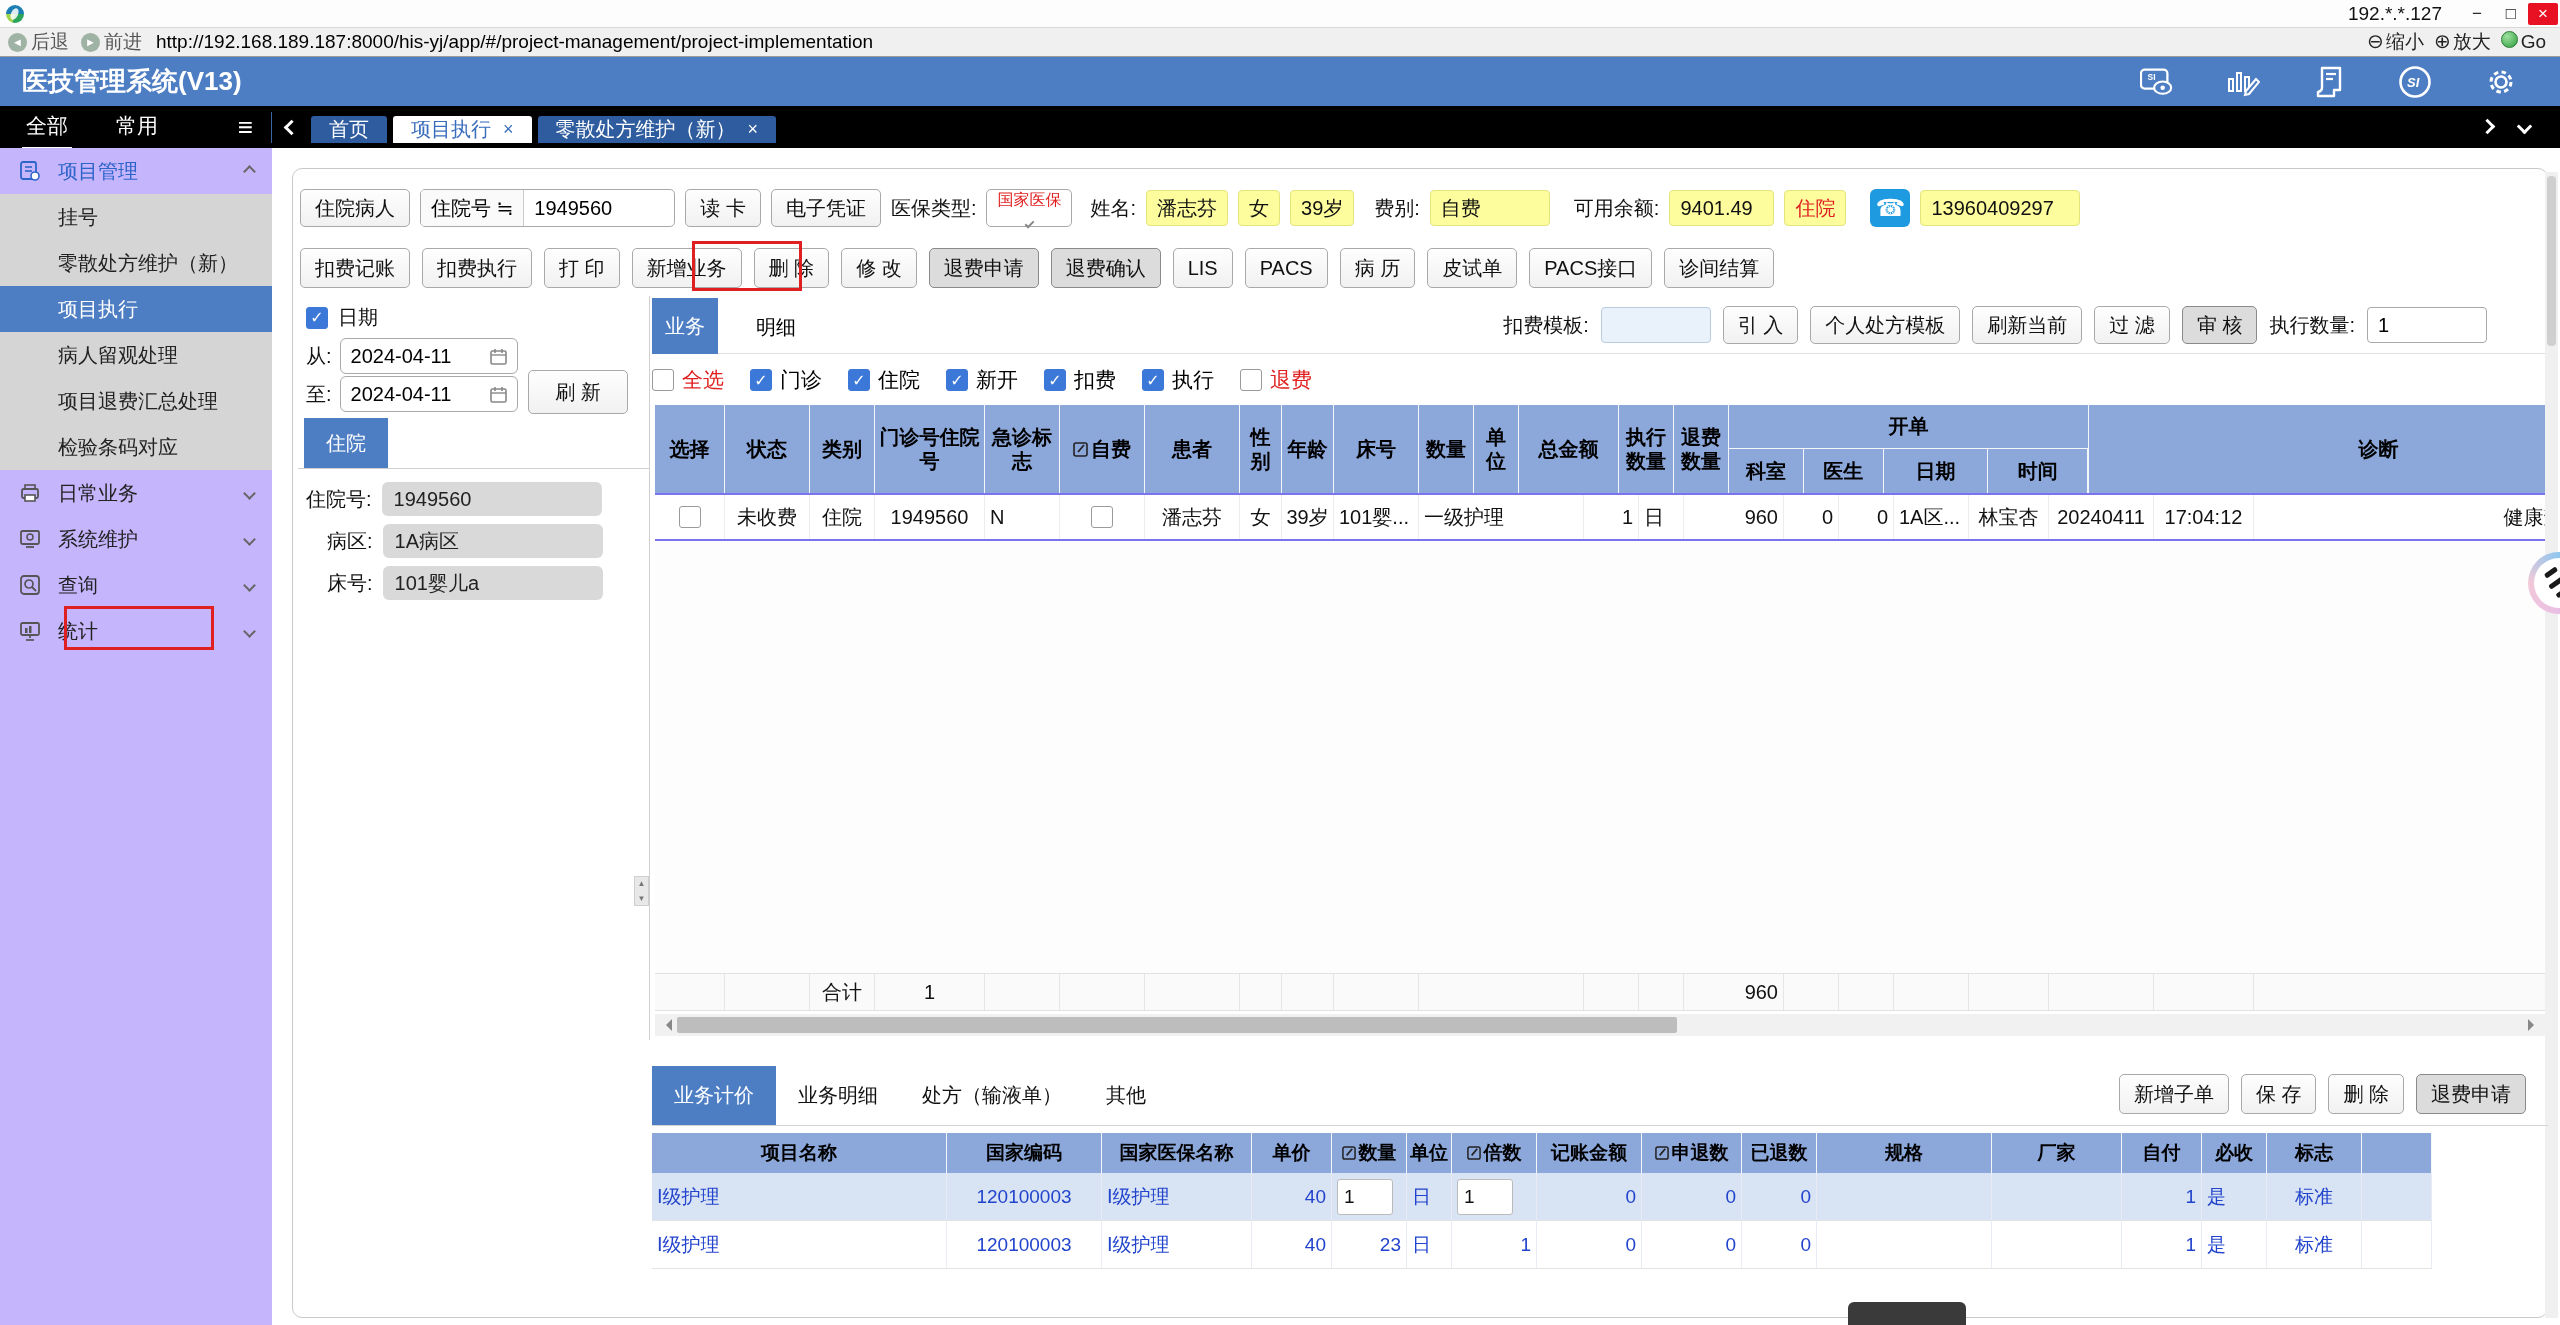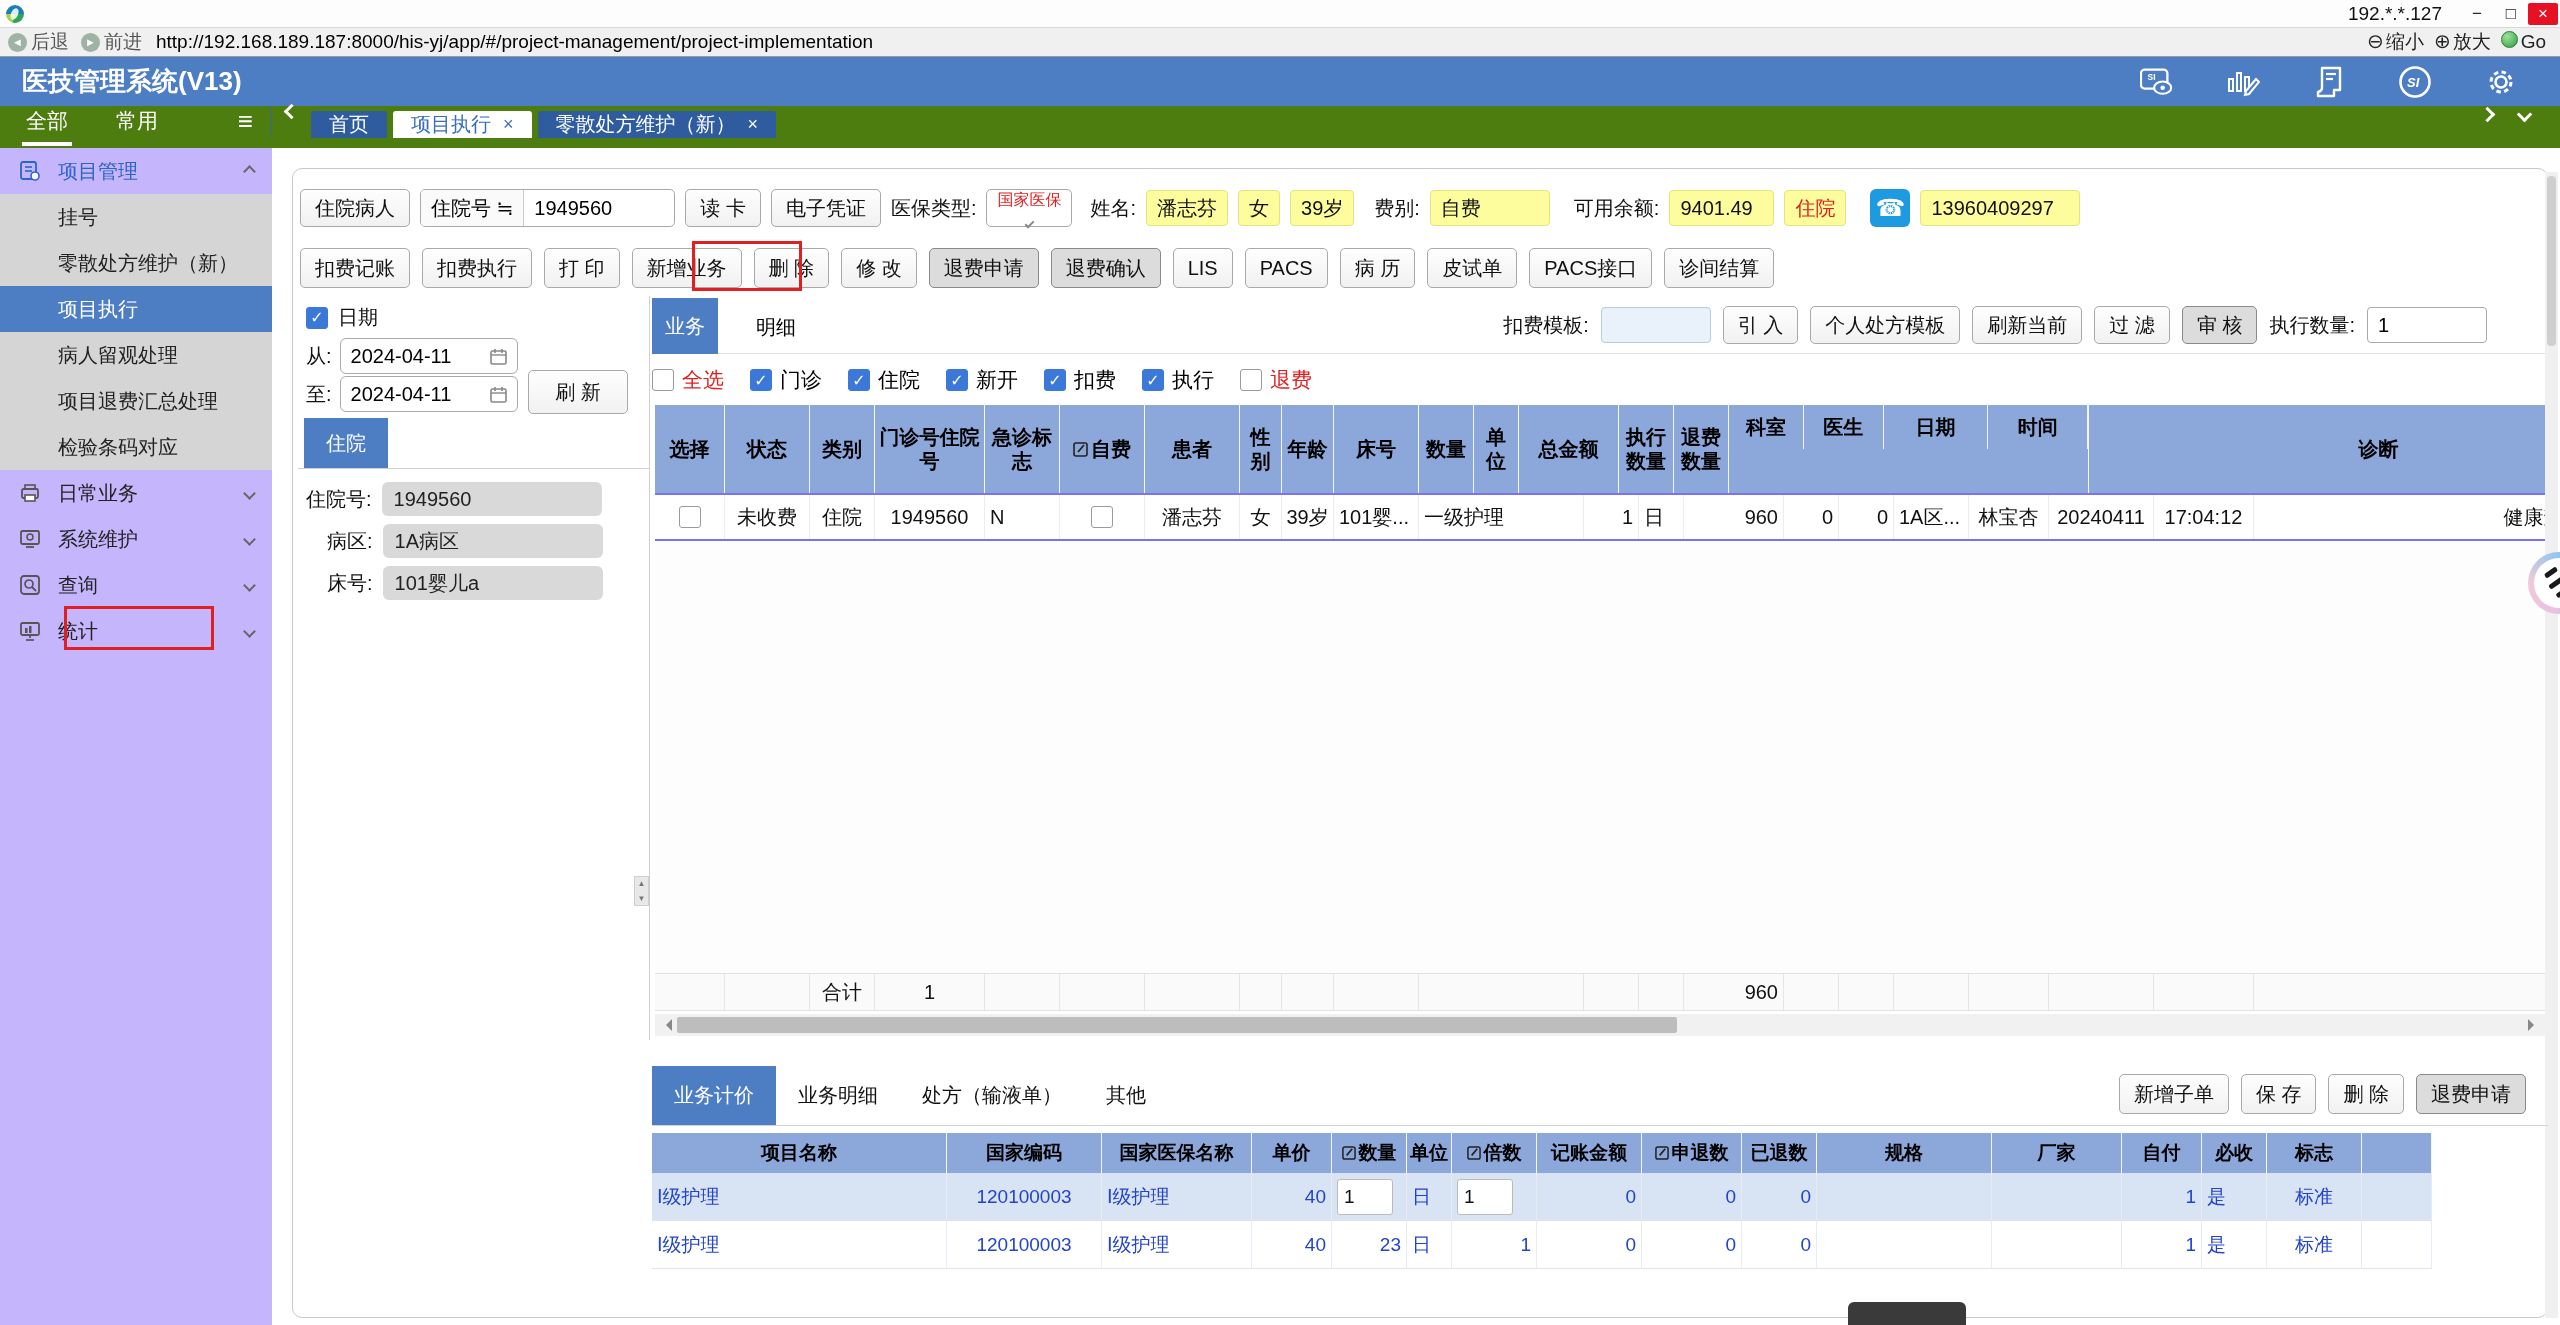--- a/index.html
+++ b/index.html
@@ -26,21 +26,21 @@
   .go-dot { width:17px; height:17px; border-radius:50%; background:radial-gradient(circle at 35% 30%, #9fe09f, #2e9e3e); display:inline-block; margin-right:3px; border:1px solid #2a7a34; }
 
   
   #appheader { position:absolute; left:0; top:57px; width:2560px; height:49px; background:#4d7ec3; display:flex; align-items:center; }
   #app-title { color:#fff; font-size:26px; font-weight:bold; margin-left:22px; }
   #header-icons { margin-left:auto; display:flex; align-items:center; gap:52px; margin-right:42px; }
   .hicon { width:34px; height:34px; display:flex; align-items:center; justify-content:center; }
   .hicon svg { display:block; }
 
   
-  #navrow { position:absolute; left:0; top:106px; width:2560px; height:42px; background:#4d7c0f; display:flex; align-items:flex-start; }
+  #navrow { position:absolute; left:0; top:106px; width:2560px; height:42px; background:#000000; display:flex; align-items:center; }
   #navrow-left { width:272px; display:flex; align-items:center; color:#fff; font-size:21px; position:relative; border-right:1px solid #3c65a3; }
   .navrow-tab { margin-left:26px; position:relative; padding-bottom:2px; }
   .navrow-tab.active::after { content:""; position:absolute; left:-4px; right:-4px; bottom:-9px; height:4px; background:#fff; }
   #hamburger { margin-left:auto; margin-right:18px; font-size:26px; color:#fff; }
   .chev { display:inline-block; width:11px; height:11px; border-left:3px solid #fff; border-bottom:3px solid #fff; }
   .chev.left  { transform:rotate(45deg); }
   .chev.right { transform:rotate(-135deg); }
   .chev.down  { transform:rotate(-45deg); }
   #tab-back { display:flex; align-items:center; padding:0 14px; }
   #tabs { display:flex; align-items:stretch; gap:6px; padding-top:5px; }
@@ -506,20 +506,21 @@
       <div class="th cw6">患者</div>
       <div class="th cw7">性别</div>
       <div class="th cw8">年龄</div>
       <div class="th cw9">床号</div>
       <div class="th cw11">数量</div>
       <div class="th cw12">单位</div>
       <div class="th cw13">总金额</div>
       <div class="th cw14">执行数量</div>
       <div class="th cw15">退费数量</div>
       <div class="th-group cwG">
+        <div class="th-group-top">开单</div>
         <div class="th-group-sub">
           <div class="th cws0">科室</div>
           <div class="th cws1">医生</div>
           <div class="th cws2">日期</div>
           <div class="th cws3">时间</div>
         </div>
       </div>
       <div class="th cw17">诊断</div>
     </div>
     <div class="mt-r">

